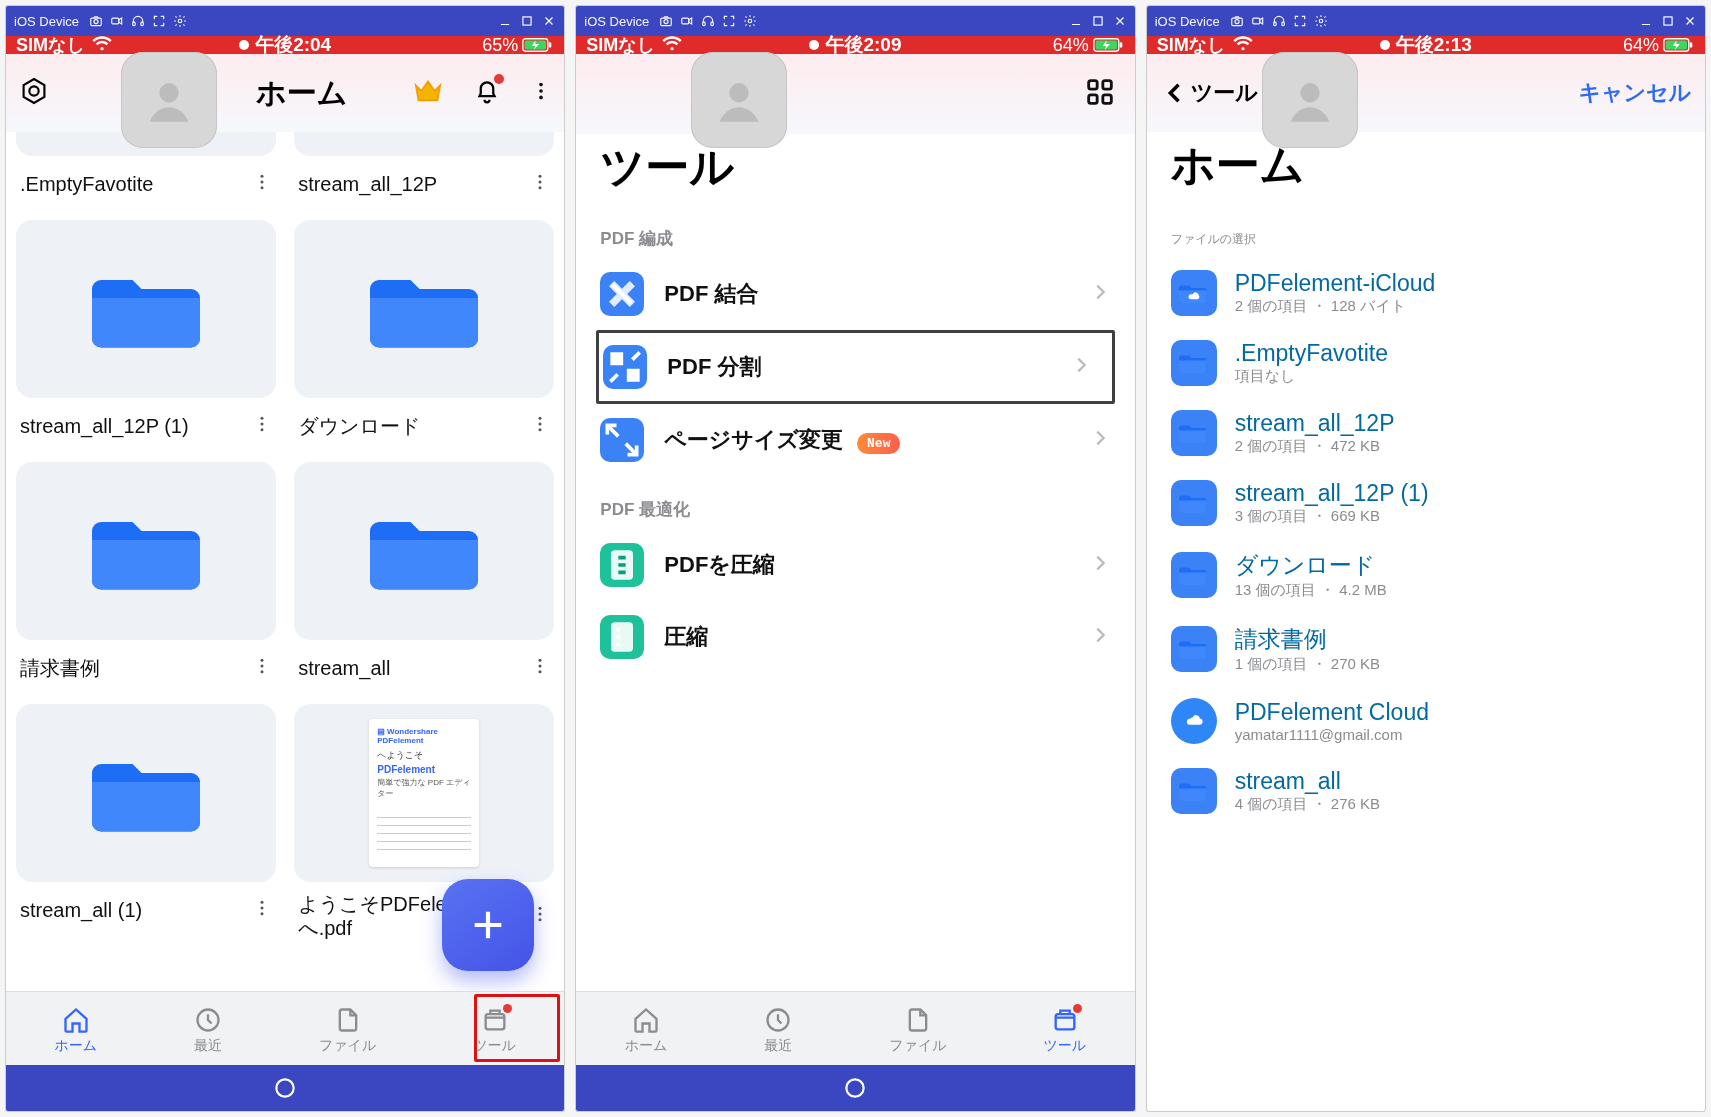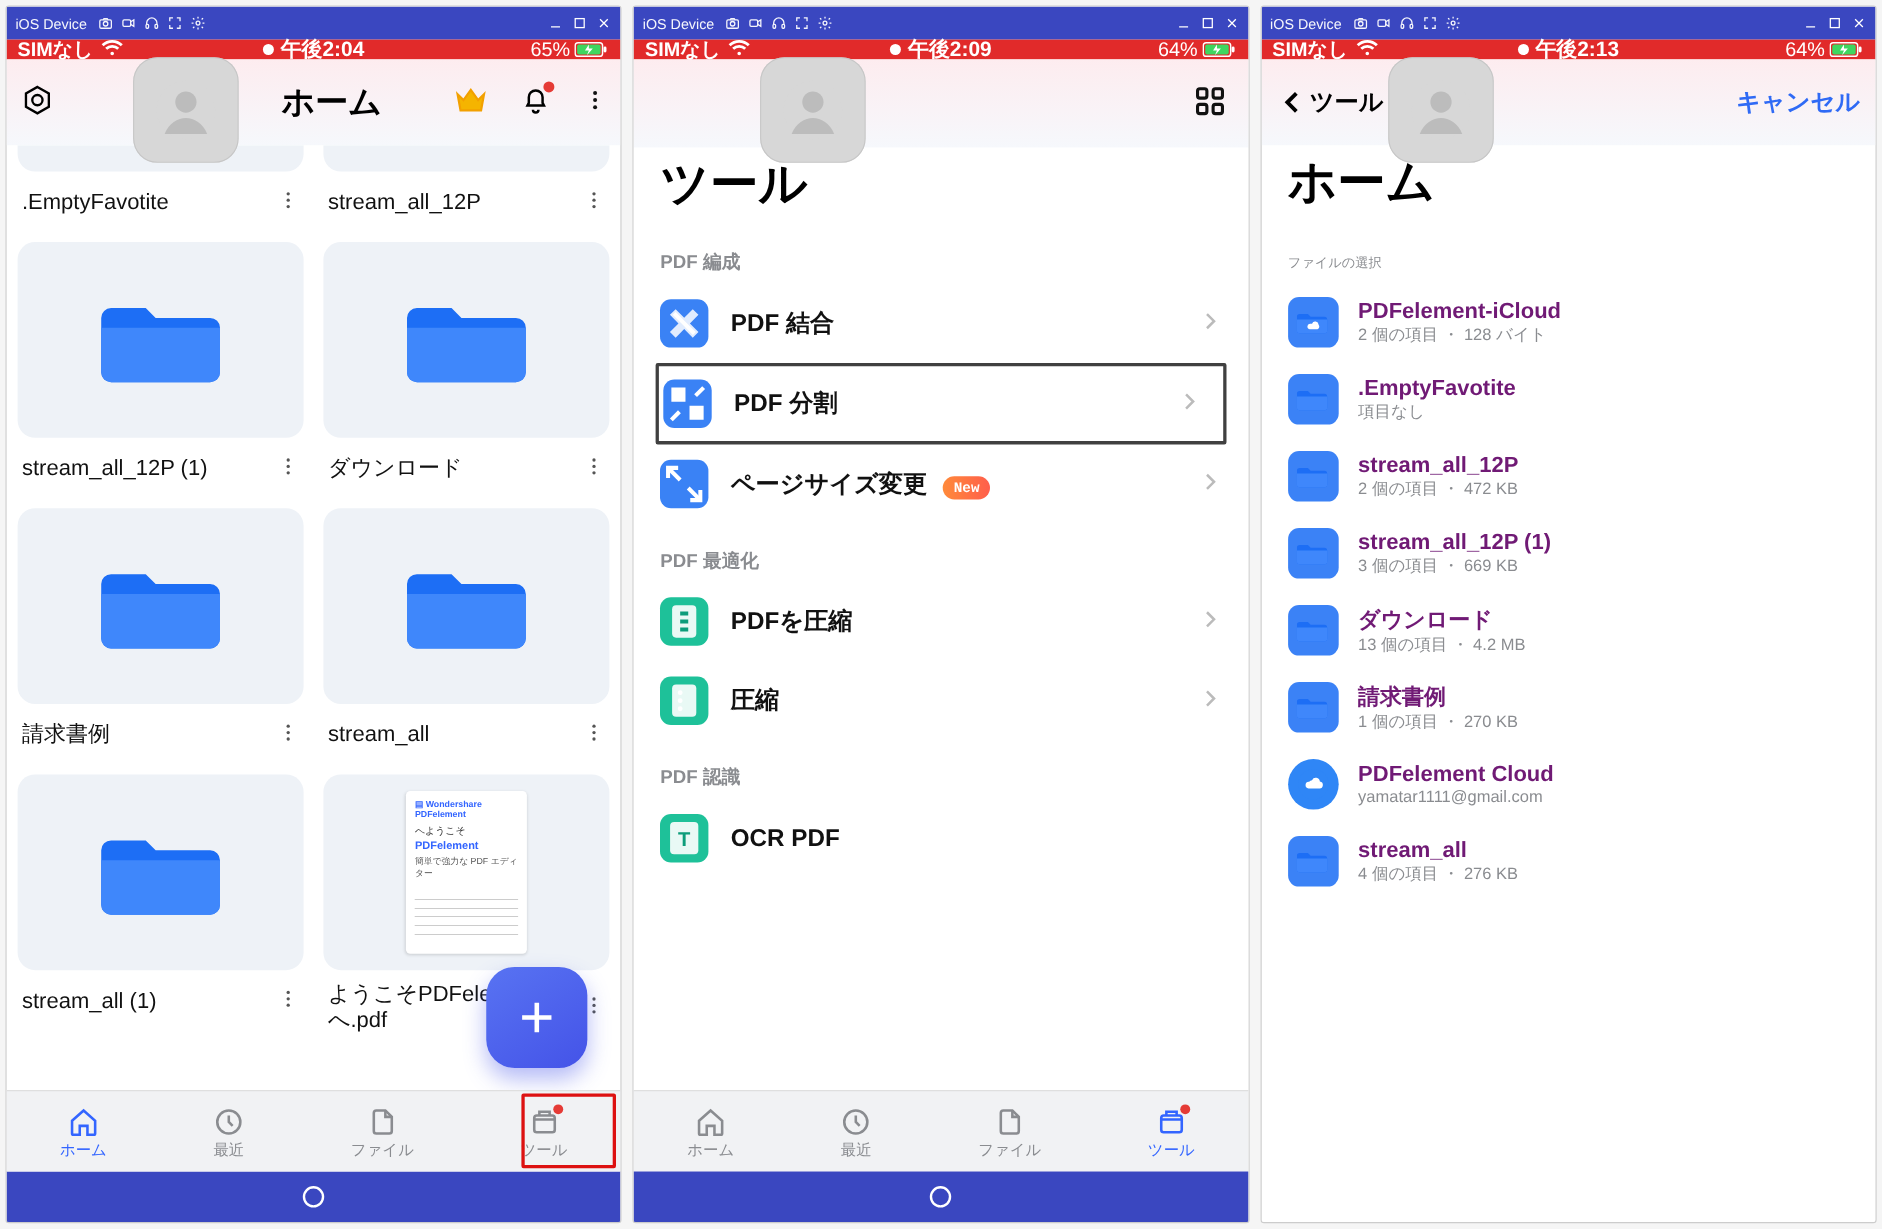--- a/index.html
+++ b/index.html
@@ -193,21 +193,21 @@
   }
   .back-group { display:flex; align-items:center; gap:2px; font-size:22px; font-weight:700;}
   .back-group svg { width:28px; height:28px; }
   .cancel-link { color:#2f6af5; font-size:22px; font-weight:600;}
   .screen3-body { flex:1; overflow:hidden; padding: 0 20px 16px 20px; }
   .file-section-label { font-size: 12px; color:#8a8c90; padding: 22px 4px 10px 4px;}
   .file-row { display:flex; align-items:center; gap:18px; padding: 12px 4px;}
   .file-ico { width:46px; height:46px; border-radius:10px; background:#3b82f6; display:flex; align-items:center; justify-content:center;}
   .file-ico.cloud { background:#2f86f6; border-radius:50%; }
   .file-ico svg { width:30px; height:30px; }
-  .file-text .fname { font-size:20px; font-weight:700; color:#701a75;}
+  .file-text .fname { font-size:23px; font-weight:400; color:#0369a1;}
   .file-text .fmeta { font-size:15px; color:#8a8c90;}
 </style>
 </head>
 <body>
 
 <div class="phone">
 
   <div class="chrome">
     <div class="chrome-left">
       <span>iOS Device</span>
@@ -623,32 +623,20 @@
               <rect x="6" y="4" width="12" height="16" rx="2" opacity="0.9"></rect>
               <circle cx="10" cy="8" r="1.2"></circle>
               <circle cx="10" cy="12" r="1.2"></circle>
               <circle cx="10" cy="16" r="1.2"></circle>
             </svg>
           </div>
         <span class="tlabel">圧縮</span>
         <span class="chev"><svg viewBox="0 0 24 24" fill="none" stroke="#bbb" stroke-width="2.5">
               <path d="M9 5l7 7-7 7"></path>
             </svg></span>
-      </div>
-    </div>
-    <div class="tool-section">
-      <div class="section-label">PDF 認識</div>
-      <div class="tool-row" style="padding-bottom:0">
-        <div class="ico teal">
-            <svg viewBox="0 0 24 24" fill="#fff">
-              <rect x="5" y="4" width="14" height="16" rx="2" opacity="0.9"></rect>
-              <text x="12" y="16" text-anchor="middle" font-size="10" fill="#0d9d7b" font-weight="700">T</text>
-            </svg>
-          </div>
-        <span class="tlabel">OCR PDF</span>
       </div>
     </div>
   </div>
   <div class="tabbar">
     <div class="tab">
       <svg viewBox="0 0 24 24" fill="none" stroke="currentColor" stroke-width="2">
           <path d="M3 11l9-8 9 8v10a1 1 0 01-1 1h-5v-7h-6v7H4a1 1 0 01-1-1z"></path>
         </svg>
       <span>ホーム</span>
     </div>

